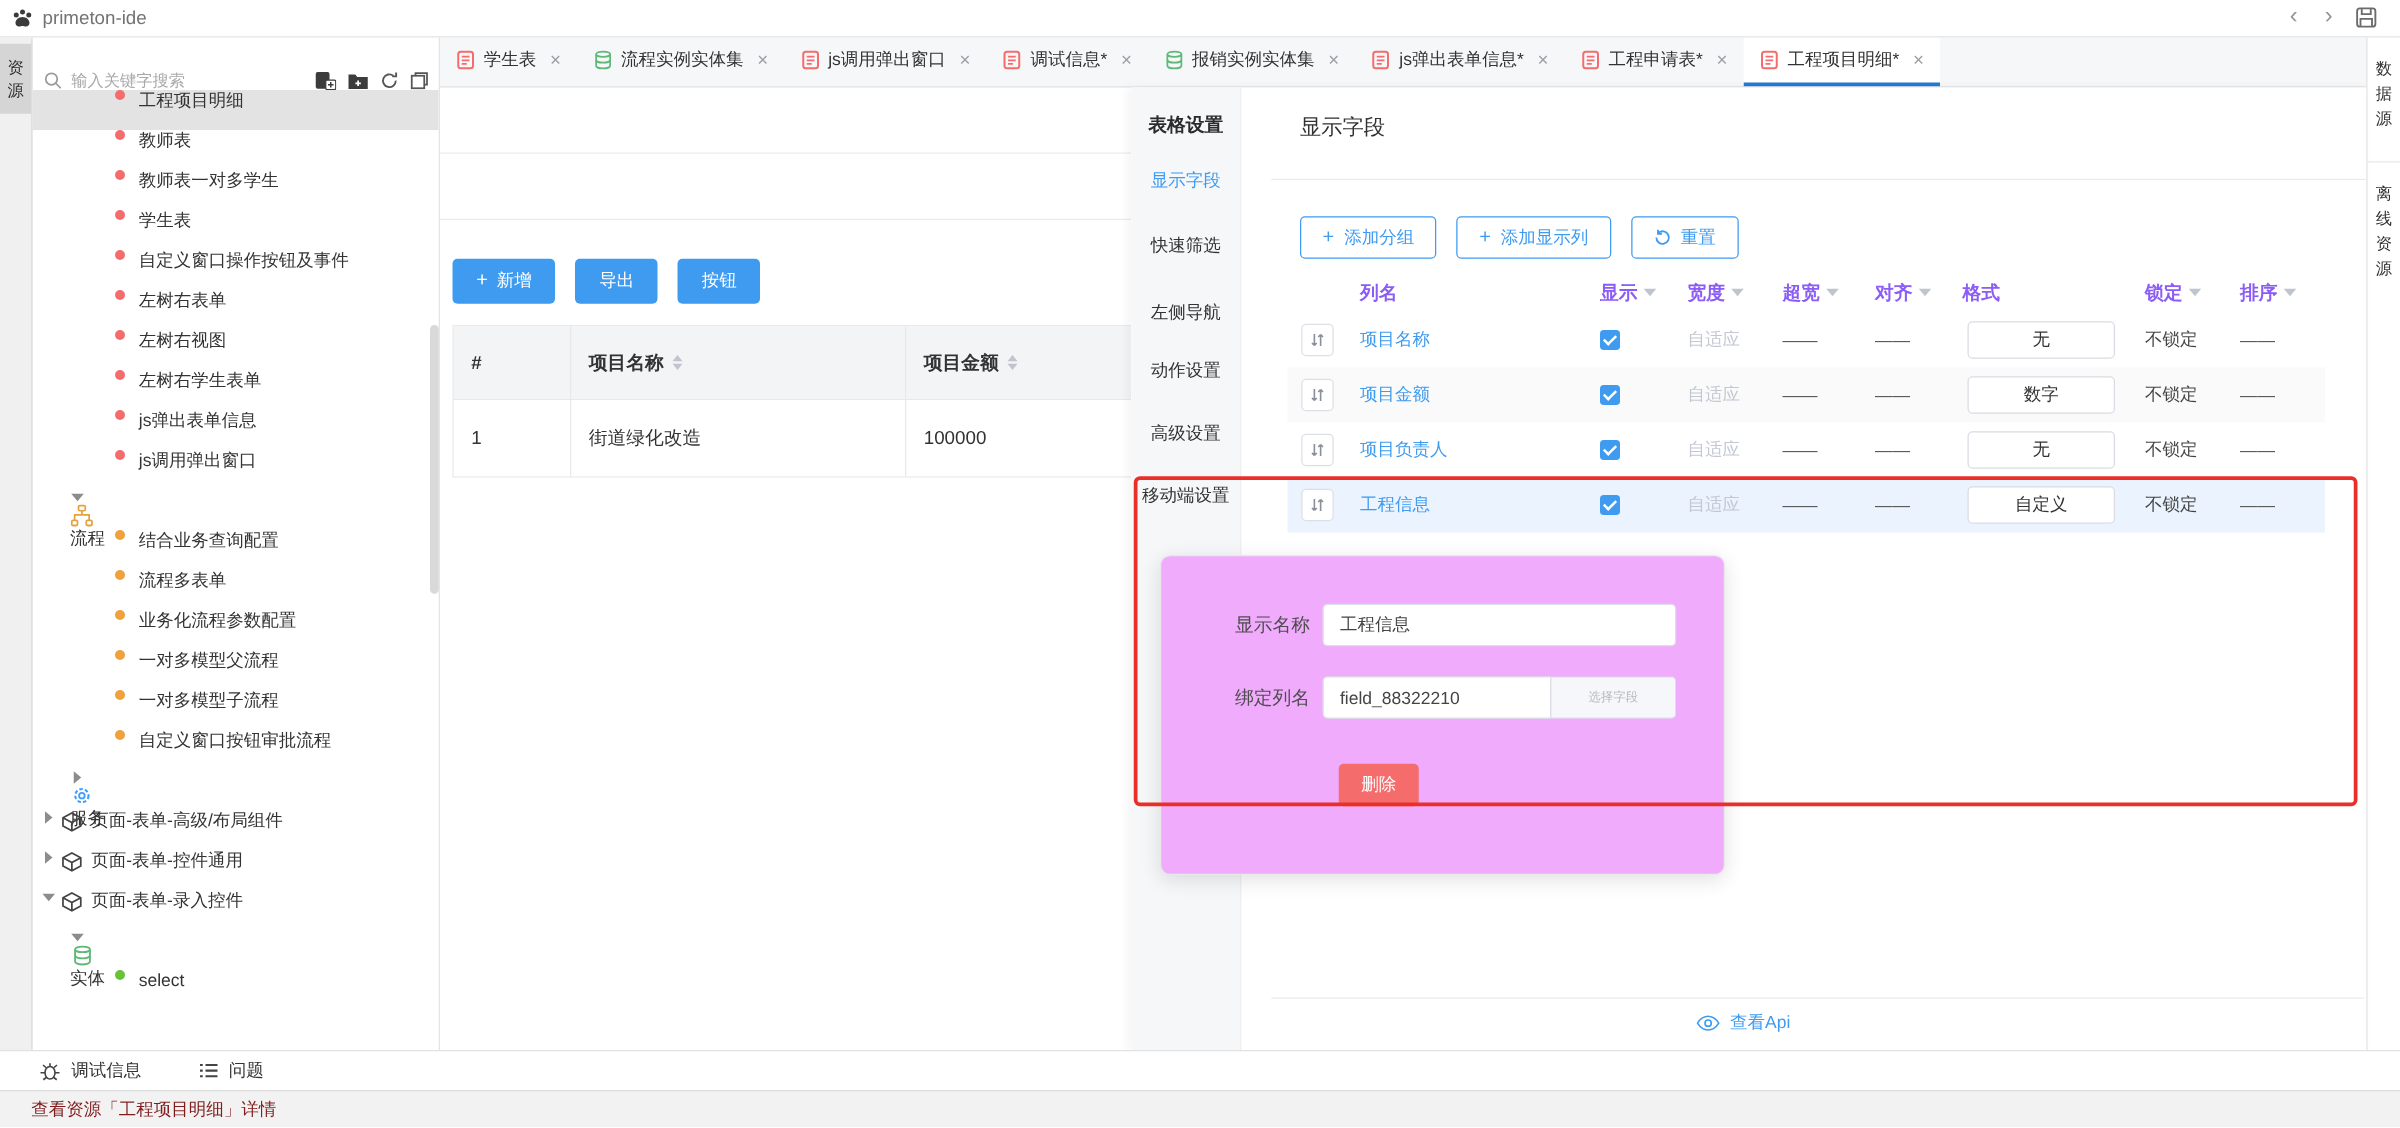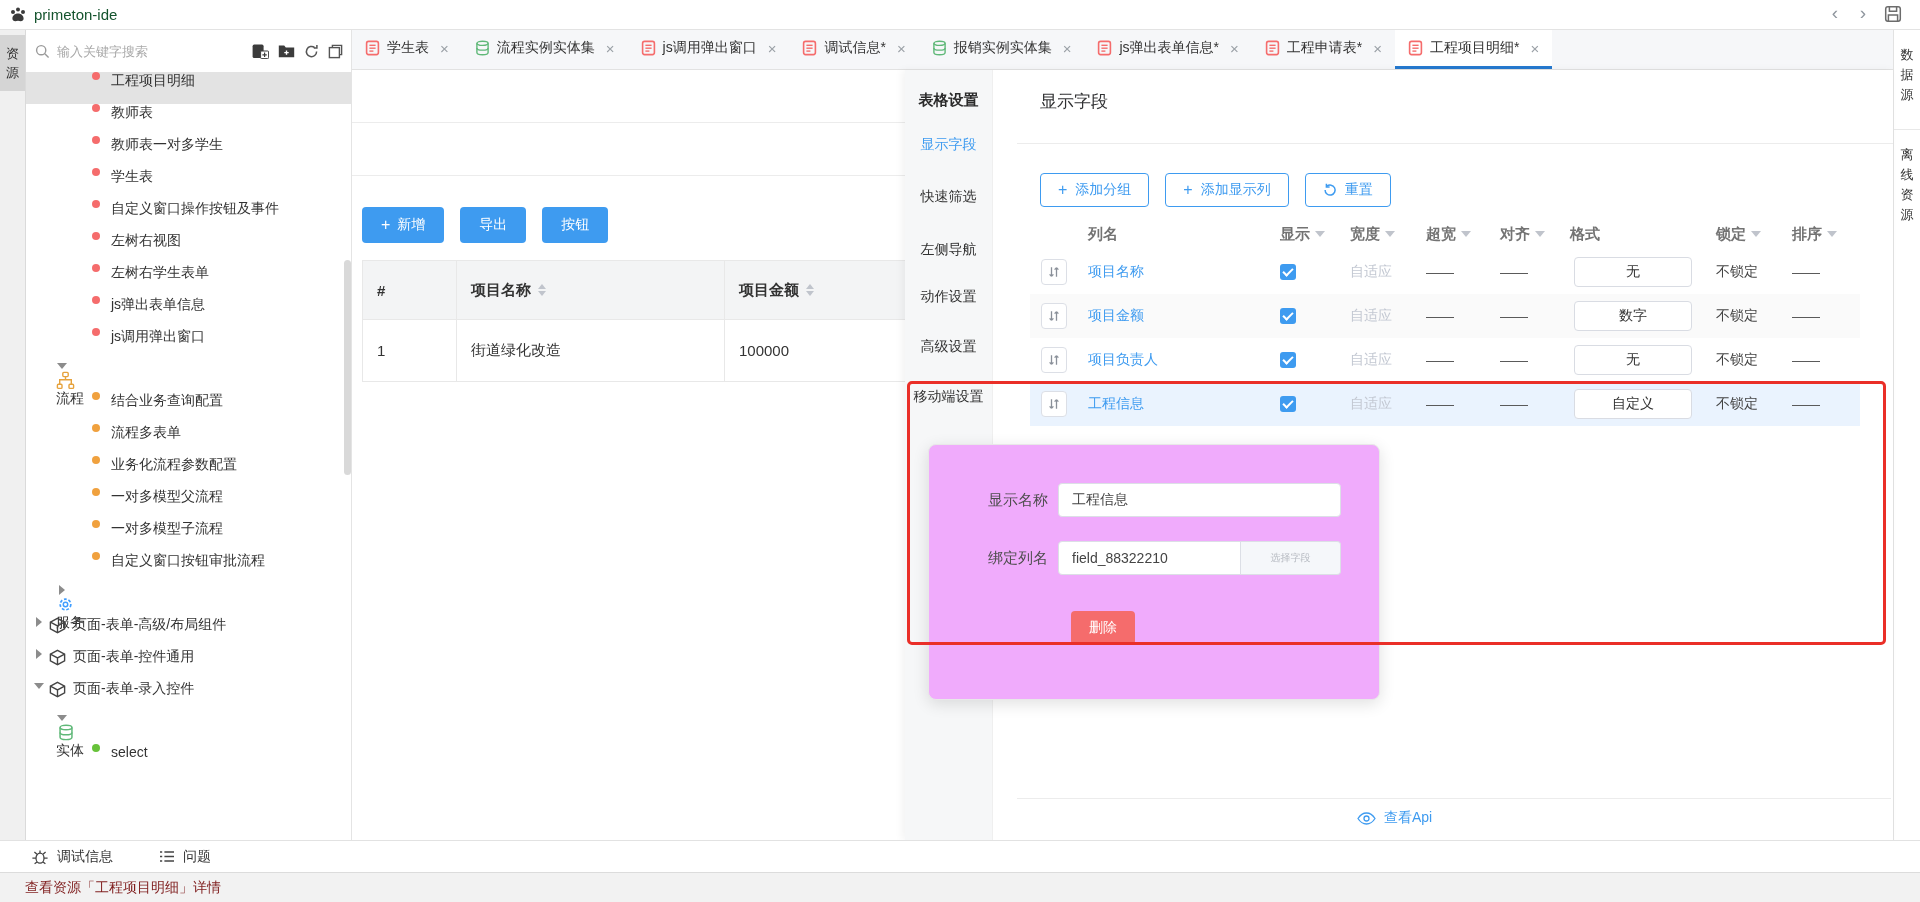--- a/index.html
+++ b/index.html
@@ -5,34 +5,34 @@
   * { margin:0; padding:0; box-sizing:border-box; }
   body { font-family:"Liberation Sans","DejaVu Sans",sans-serif; background:#fff; }
   .screen { position:relative; width:1920px; height:902px; background:#fff; overflow:hidden;
     --accent:#3e9bf0; --tab-underline:#2579cf; --annotation:#ea2f28; --danger:#f56c6c;
     font-family:"Liberation Sans","DejaVu Sans",sans-serif; color:#333; }
 
   
   .titlebar { position:absolute; left:0; top:0; width:1920px; height:30px; background:#fff;
     border-bottom:1px solid #e3e3e3; display:flex; align-items:center; padding-left:9px; z-index:70; }
   .logo { display:inline-flex; margin-right:7px; }
-  .app-title { font-size:15px; color:#14532d; }
+  .app-title { font-size:15px; color:#737373; }
   .nav-chevron { position:absolute; top:2px; width:22px; text-align:center; font-size:19px; color:#8f969e; cursor:pointer; }
   .nav-back { left:1824px; } .nav-fwd { left:1852px; }
   .save-btn { position:absolute; left:1884px; top:5px; cursor:pointer; display:inline-flex; }
 
   
   .left-rail { position:absolute; left:0; top:30px; width:26px; height:810px; background:#f0f0f0; border-right:1px solid #dadada; z-index:6; }
   .rail-tab { margin-top:5px; width:100%; padding:9px 0; background:#d5d5d5; text-align:center;
     font-size:13px; color:#2f2f2f; line-height:19px; cursor:pointer; }
   .rail-tab span { display:block; }
 
   
   .sidebar { position:absolute; left:26px; top:30px; width:326px; height:810px; background:#fff; border-right:1px solid #e4e4e4; z-index:5; }
-  .search-row { height:42px; display:flex; align-items:center; padding:0 6px 0 9px; gap:7px; }
+  .search-row { height:42px; display:flex; align-items:flex-end; padding:0 6px 0 9px; gap:7px; }
   .s-icon { display:inline-flex; flex:none; }
   .search-input { border:none; outline:none; flex:1; min-width:0; font-size:13px; color:#333; background:transparent; font-family:inherit; }
   .search-input::placeholder { color:#a9a9a9; }
   .side-icons { display:flex; align-items:center; gap:9px; flex:none; margin-right:2px; }
   .tool-ico { display:inline-flex; cursor:pointer; }
   .tree { position:absolute; left:0; right:0; top:42px; bottom:0; overflow:hidden; font-size:14px; }
   .tree-row { height:32px; display:flex; align-items:flex-start; cursor:pointer; }
   .tree-row.selected { background:#e3e3e3; }
   .tree-row.leaf { padding-left:66px; }
   .tree-row.d1 { padding-left:7px; } .tree-row.d2 { padding-left:30px;flex-direction:column; }
@@ -82,21 +82,21 @@
   .menu-title { position:absolute; top:21px; width:100%; text-align:center; font-weight:bold; font-size:15px; color:#2b2b2b; }
   .menu-item { position:absolute; width:100%; text-align:center; font-size:14px; color:#333; cursor:pointer; }
   .menu-item.active { color:var(--accent); }
   .sp-title { position:absolute; left:135px; top:20px; font-size:17px; color:#303133; }
   .sp-divider { position:absolute; left:112px; right:0; top:73px; height:1px; background:#ececec; }
   .sp-toolbar { position:absolute; left:135px; top:103px; display:flex; gap:16px; }
   .btn-outline { background:#fff; border:1px solid var(--accent); color:var(--accent); border-radius:4px;
     height:34px; padding:0 17px; font-size:14px; display:flex; align-items:center; gap:8px; cursor:pointer; font-family:inherit; }
   .cols-table { position:absolute; left:125px; top:148px; width:830px; }
   .ct-head, .ct-row { display:grid; grid-template-columns:48px 192px 70px 76px 74px 70px 146px 76px 78px; align-items:center; }
-  .ct-head { height:32px; font-weight:bold; font-size:15px; color:#737373; }
+  .ct-head { height:32px; font-weight:bold; font-size:15px; color:#8b5cf6; }
   .ct-row { height:44px; font-size:14px; }
   .ct-row.alt { background:#fafafa; }
   .ct-row.hl { background:#eaf3fe; }
   .hcell { padding-left:10px; display:flex; align-items:center; gap:5px; }
   .caret { width:0; height:0; border-left:5px solid transparent; border-right:5px solid transparent; border-top:6px solid #c0c4cc; }
   .cell { padding-left:10px; display:flex; align-items:center; }
   .c-icon { justify-content:center; padding-left:0; }
   .swap-btn { width:26px; height:26px; border:1px solid #dcdfe6; border-radius:4px; background:#fff;
     display:flex; align-items:center; justify-content:center; cursor:pointer; }
   .link { color:var(--accent); cursor:pointer; }
@@ -230,20 +230,24 @@
         <div class="tree-row leaf">
           <span class="bullet red"></span>
           <span class="t-label">学生表</span>
         </div>
         <div class="tree-row leaf">
           <span class="bullet red"></span>
           <span class="t-label">自定义窗口操作按钮及事件</span>
         </div>
         <div class="tree-row leaf">
           <span class="bullet red"></span>
+          <span class="t-label">左树右表单</span>
+        </div>
+        <div class="tree-row leaf">
+          <span class="bullet red"></span>
           <span class="t-label">左树右视图</span>
         </div>
         <div class="tree-row leaf">
           <span class="bullet red"></span>
           <span class="t-label">左树右学生表单</span>
         </div>
         <div class="tree-row leaf">
           <span class="bullet red"></span>
           <span class="t-label">js弹出表单信息</span>
         </div>

